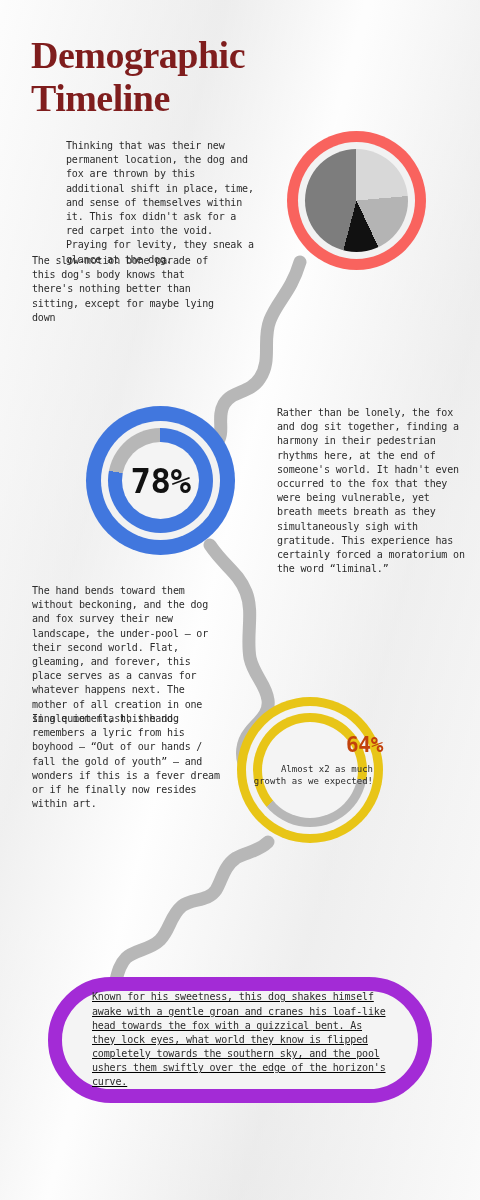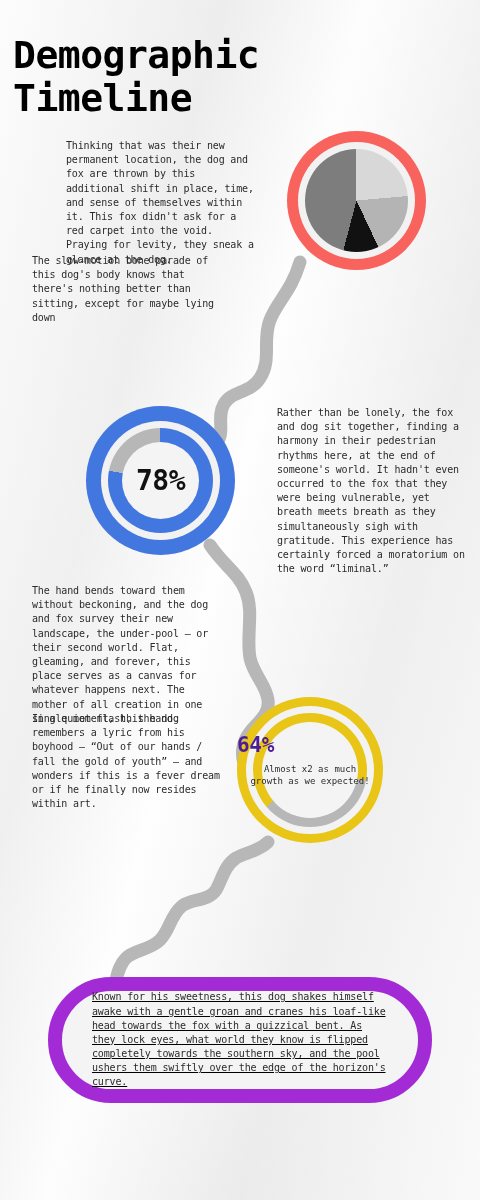--- a/index.html
+++ b/index.html
@@ -39,28 +39,29 @@
     position: absolute;
     top: 0; left: 0;
     width: 480px;
     height: 1200px;
     z-index: 2;
   }
 
   
   #page-title {
     position: absolute;
-    left: 13px;
+    left: 31px;
     top: 34px;
     width: 330px;
     font-size: 38px;
     line-height: 1.12;
     font-weight: 700;
     letter-spacing: -0.5px;
-    color: #000000;
+    color: #7f1d1d;
+    font-family: Liberation Serif, serif;
   }
 
   
   .body-text {
     position: absolute;
     font-size: 10px;
     line-height: 1.42;
     color: #2b2b2b;
     letter-spacing: -0.15px;
   }
@@ -127,21 +128,21 @@
   #donut-78-hole {
     position: absolute;
     inset: 36px;
     border-radius: 50%;
     background: #f4f4f4;
     display: flex;
     align-items: center;
     justify-content: center;
   }
   #donut-78-value {
-    font-size: 28px;
+    font-size: 34px;
     font-weight: 700;
     color: #111;
     letter-spacing: -0.5px;
   }
 
   
   #donut-64 {
     position: absolute;
     left: 237px;
     top: 697px;
@@ -168,31 +169,31 @@
   #donut-64-hole {
     position: absolute;
     inset: 25px;
     border-radius: 50%;
     background: #f4f4f4;
   }
   #donut-64-value {
     position: absolute;
     left: 0; right: 0;
     top: 36px;
-    text-align: left;
+    text-align: right;
     font-size: 21px;
     font-weight: 700;
-    color: #4c1d95;
+    color: #c2410c;
     letter-spacing: -0.3px;
   }
   #donut-64-caption {
     position: absolute;
     left: 10px; right: 10px;
     top: 66px;
-    text-align: center;
+    text-align: right;
     font-size: 9px;
     line-height: 1.38;
     color: #2b2b2b;
   }
 
   
   #pill-card {
     position: absolute;
     left: 48px;
     top: 977px;

